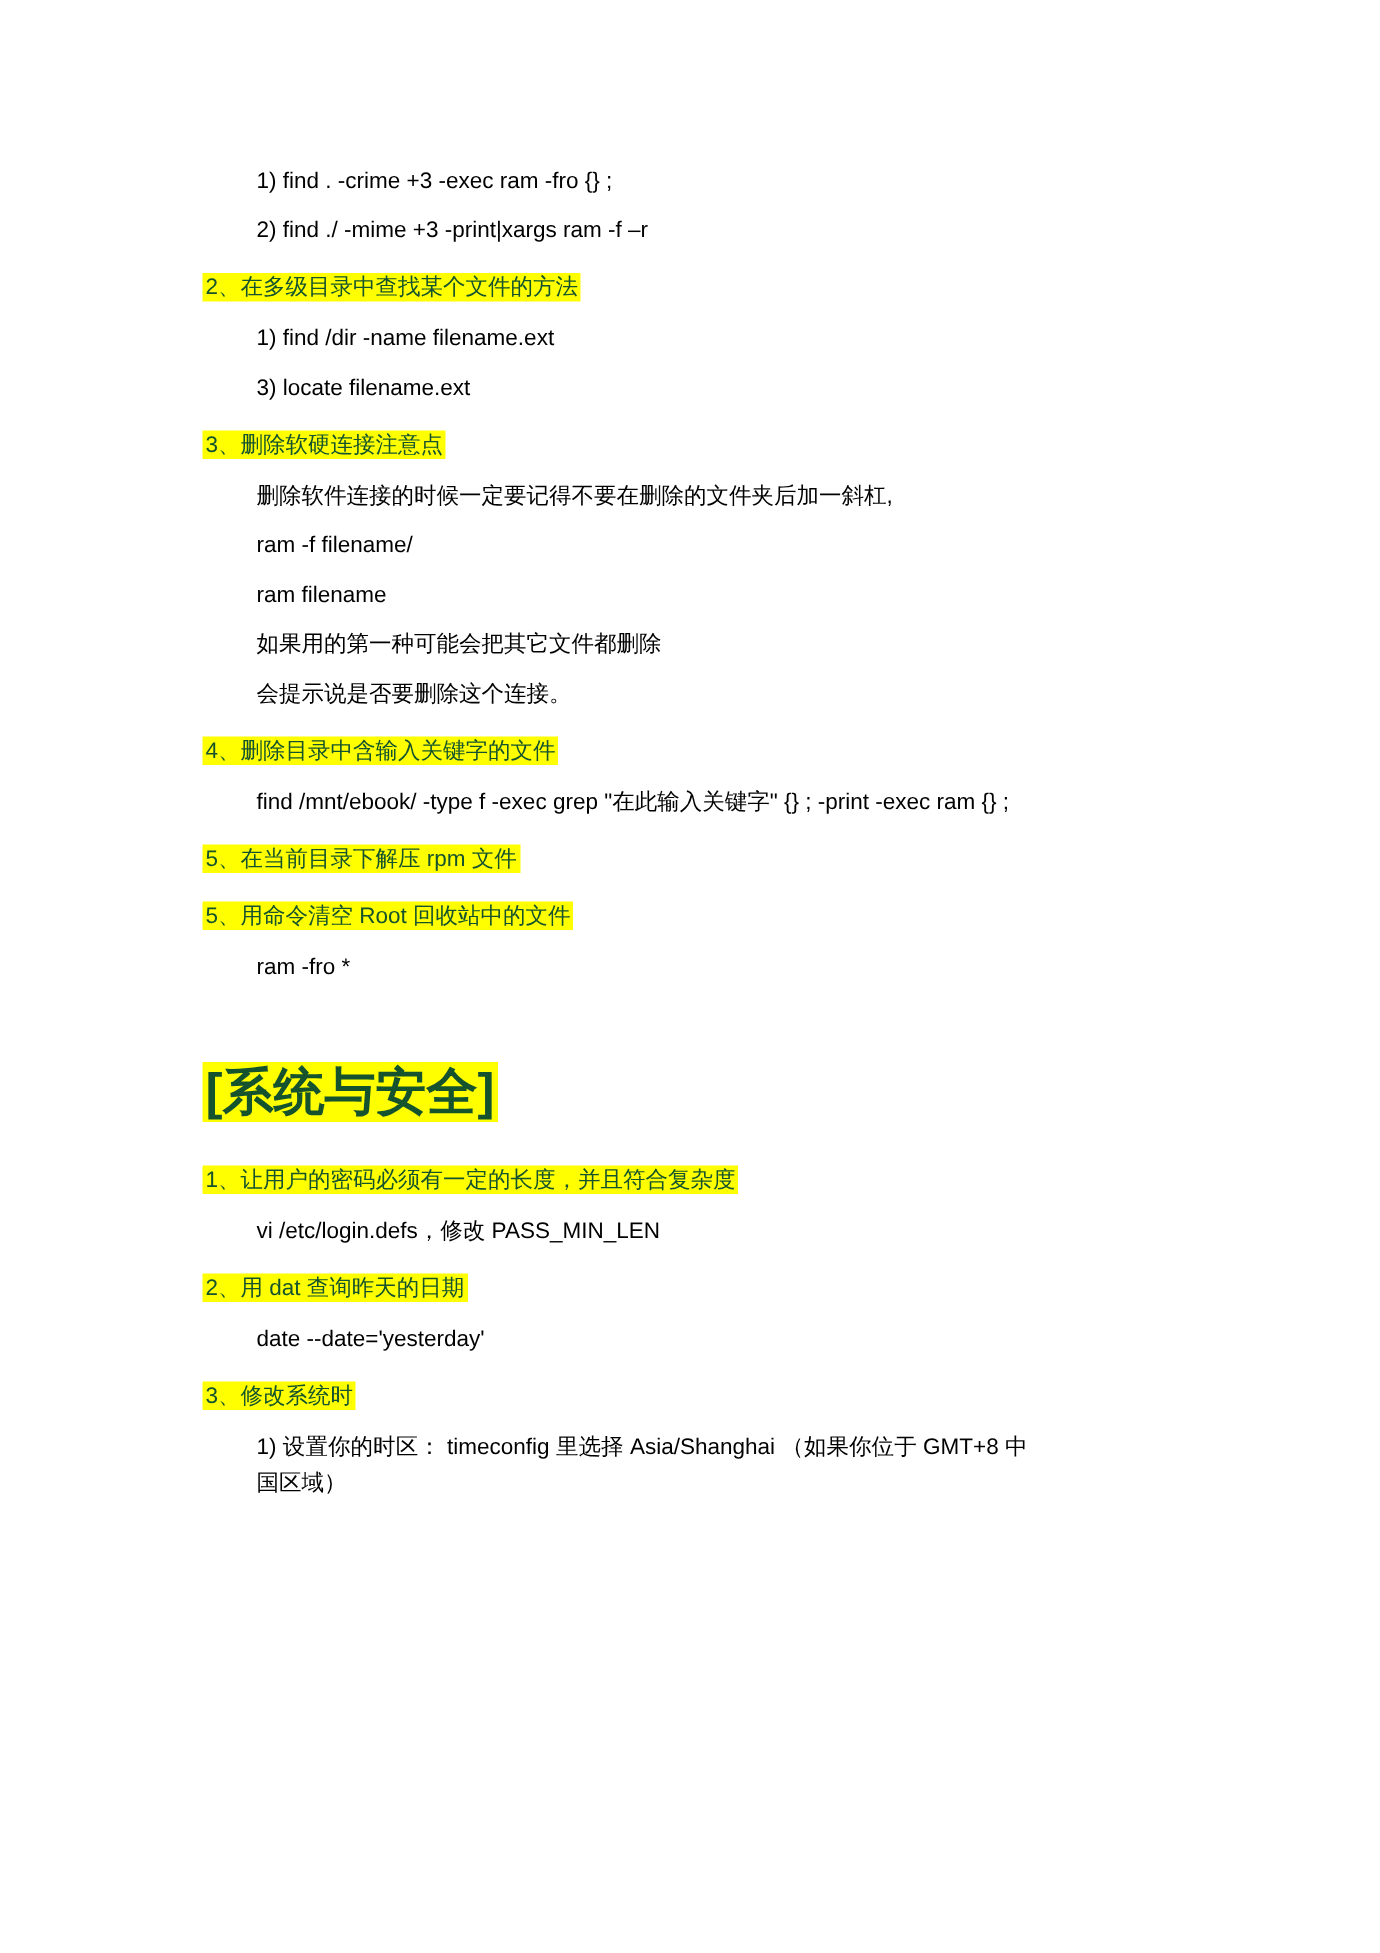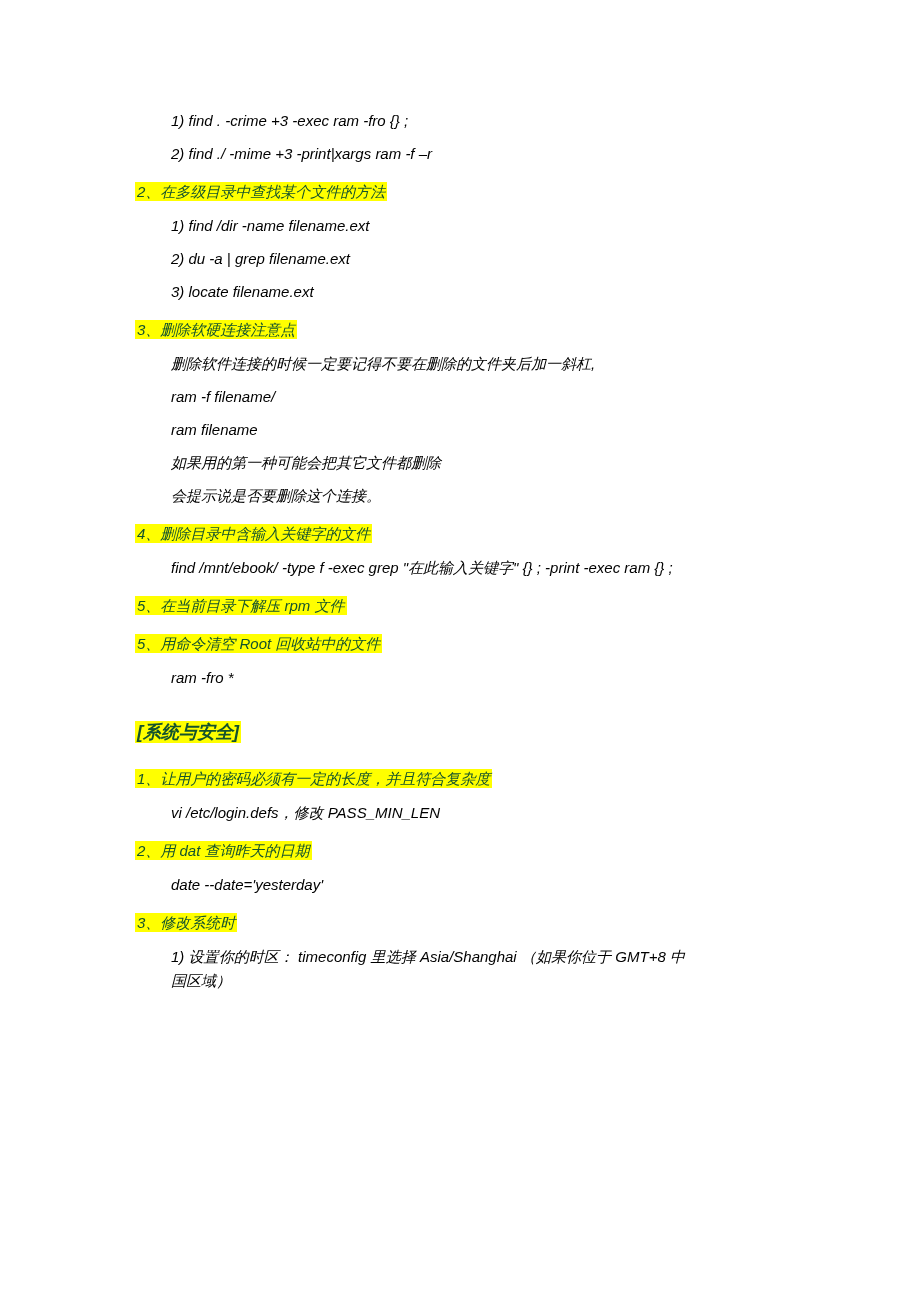--- a/index.html
+++ b/index.html
@@ -9,56 +9,54 @@
     font-family: "Microsoft YaHei", "SimSun", Arial, sans-serif;
     font-size: 15px;
     color: #000;
     line-height: 1.6;
   }
   .page {
     width: 791px;
     min-height: 1302px;
     padding: 100px 106px 60px 135px;
     box-sizing: border-box;
-    font-style: italic;
   }
   .indent {
     padding-left: 36px;
     margin: 9px 0;
   }
   .hl {
     background: #ffff00;
     color: #14532d;
     padding: 1px 2px;
   }
   .section-heading-row {
     margin: 14px 0 10px 0;
   }
   .big-heading {
-    font-size: 18px;
+    font-size: 34px;
     font-weight: bold;
-    margin: 28px 0 20px 0;
+    margin: 44px 0 20px 0;
   }
   p {
     margin: 9px 0;
   }
 </style>
 </head>
 <body>
 
 <div class="page">
 
   <p class="indent">1) find . -crime +3 -exec ram -fro {} ;</p>
   <p class="indent">2) find ./ -mime +3 -print|xargs ram -f –r</p>
 
   <div class="section-heading-row">
     <span class="hl">2、在多级目录中查找某个文件的方法</span>
   </div>
   <p class="indent">1) find /dir -name filename.ext</p>
-  <p class="indent">2) du -a | grep filename.ext</p>
   <p class="indent">3) locate filename.ext</p>
 
   <div class="section-heading-row">
     <span class="hl">3、删除软硬连接注意点</span>
   </div>
   <p class="indent">删除软件连接的时候一定要记得不要在删除的文件夹后加一斜杠,</p>
   <p class="indent">ram -f filename/</p>
   <p class="indent">ram filename</p>
   <p class="indent">如果用的第一种可能会把其它文件都删除</p>
   <p class="indent">会提示说是否要删除这个连接。</p>

